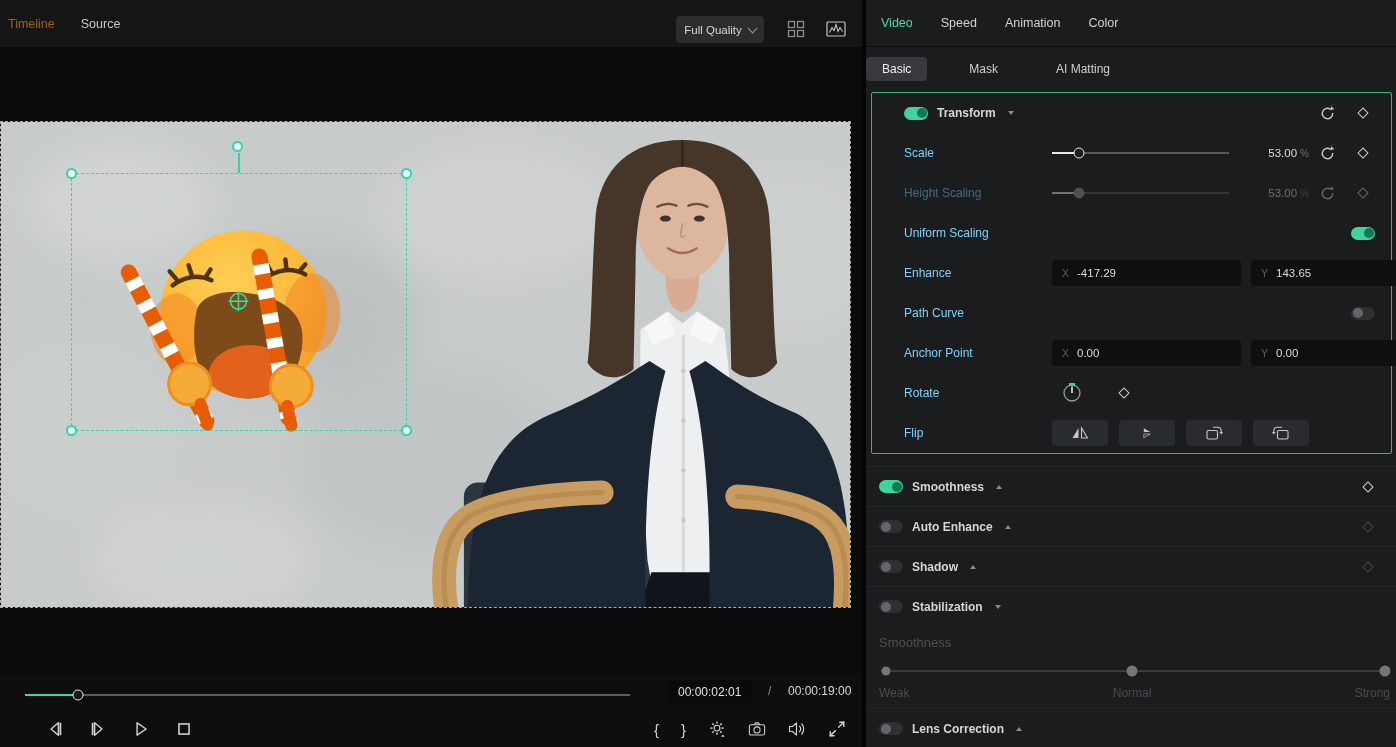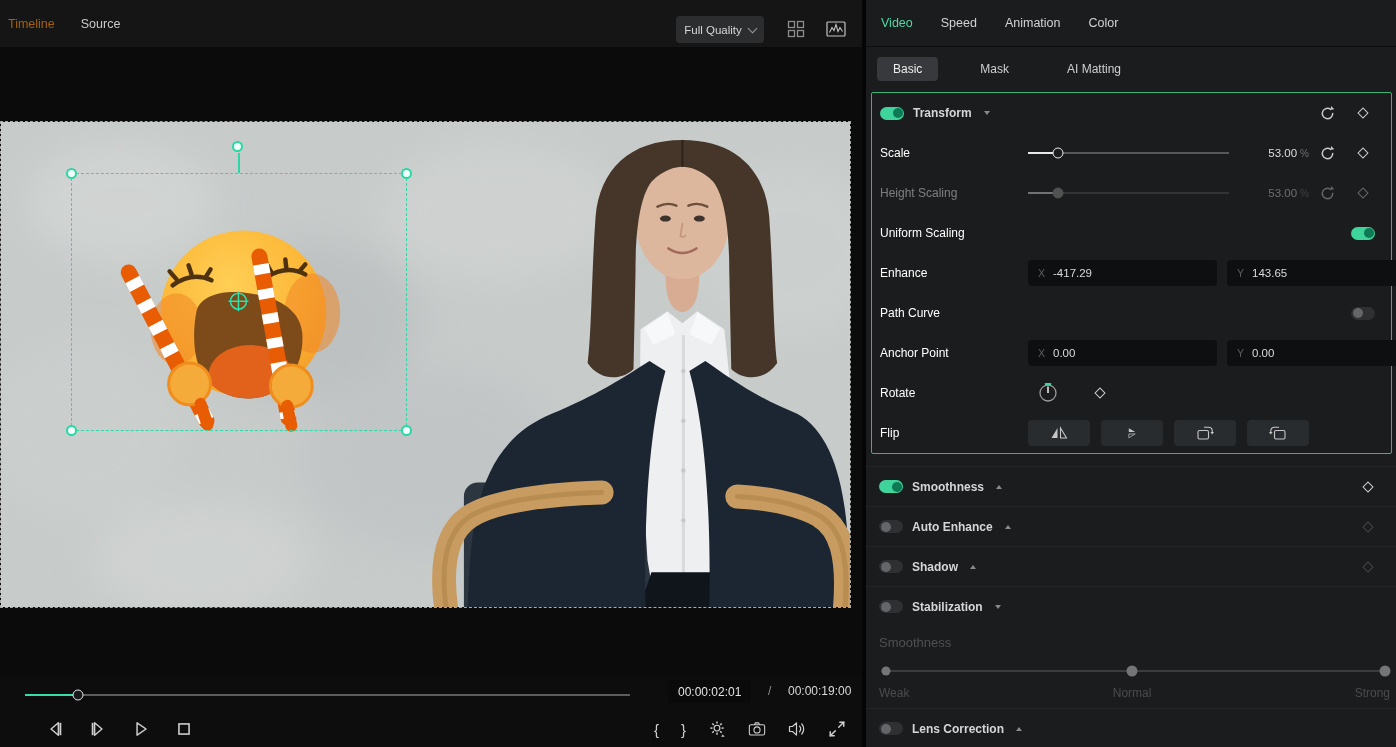--- a/index.html
+++ b/index.html
@@ -57,27 +57,27 @@
   .cicon { width:18px; height:18px; color:#cfcfcf; display:flex; align-items:center; justify-content:center; }
   .brace { font-size:15px; color:#cfcfcf; line-height:1; }
 
   
   .divider-v { width:4px; background:#050505; flex:none; }
   .panel { flex:1; background:#1a1c1d; display:flex; flex-direction:column; overflow:hidden; }
   .p-tabs { height:47px; display:flex; align-items:center; gap:28px; padding-left:15px;
             border-bottom:1px solid #0c0d0d; flex:none; }
   .p-tab { font-size:12.5px; color:#d2d2d2; }
   .p-tab.active { color:#4ed9a8; }
-  .p-subtabs { height:43px; display:flex; align-items:center; gap:26px; padding-left:11px; flex:none; }
+  .p-subtabs { height:43px; display:flex; align-items:center; gap:26px; flex:none; }
   .p-subtab { font-size:12px; color:#cfcfcf; padding:5px 16px; }
   .p-subtab.active { background:#37393c; border-radius:4px; color:#ededed; }
 
   .t-box { margin:2px 4px 12px 5px; border:1px solid #36b574; border-radius:2px; flex:none; }
-  .t-row { display:flex; align-items:center; height:40px; padding:0 10px 0 8px; }
-  .t-label { width:148px; font-size:12px; color:#ffffff; flex:none; }
+  .t-row { display:flex; align-items:center; height:40px; padding:0 10px 0 8px;margin-left:24px; }
+  .t-label { width:148px; font-size:12px; color:#7dd3fc; flex:none; }
   .spacer { flex:1; }
   .islot { width:36px; display:flex; align-items:center; justify-content:center; flex:none; }
   .val { width:64px; text-align:right; font-size:11.5px; color:#dcdcdc; flex:none; white-space:nowrap; }
   .unit { color:#6e7072; font-size:10px; margin-left:3px; }
   .dim { opacity:.42; }
 
   .slider { position:relative; flex:1; height:2px; background:#555759; margin-right:16px; }
   .slider .fill { position:absolute; left:0; top:0; height:2px; background:#e9e9e9; }
   .slider .thumb { position:absolute; top:50%; transform:translate(-50%,-50%); width:11px; height:11px;
                    border-radius:50%; background:#1a1c1d; border:1.6px solid #ededed; }

